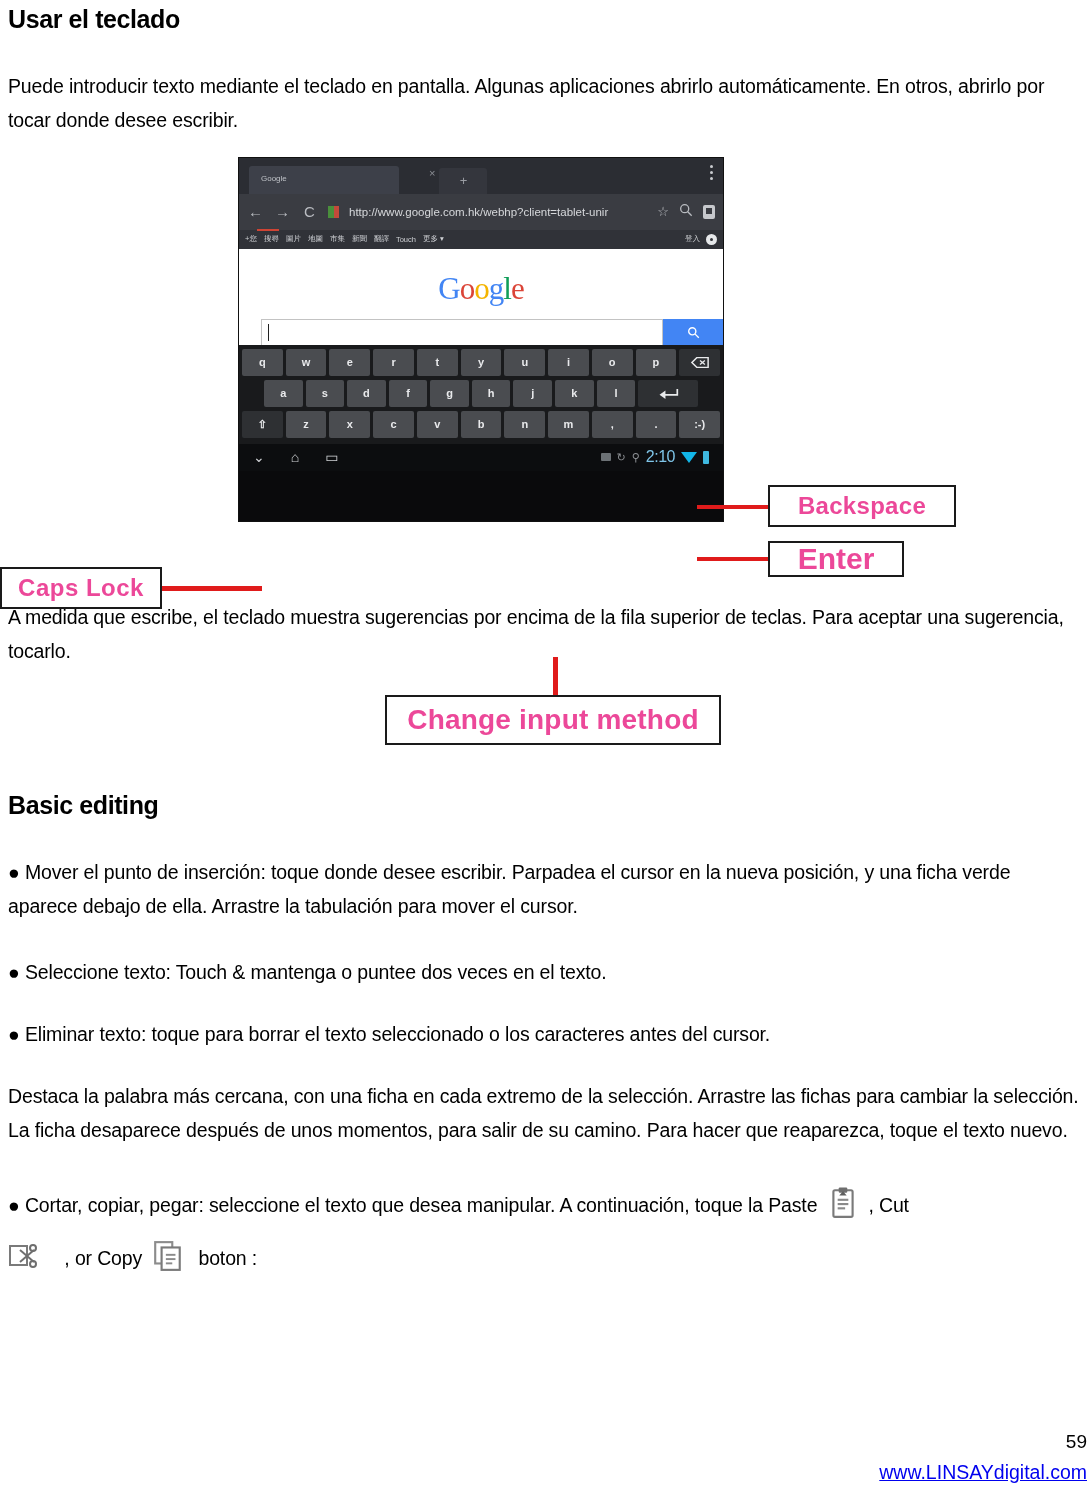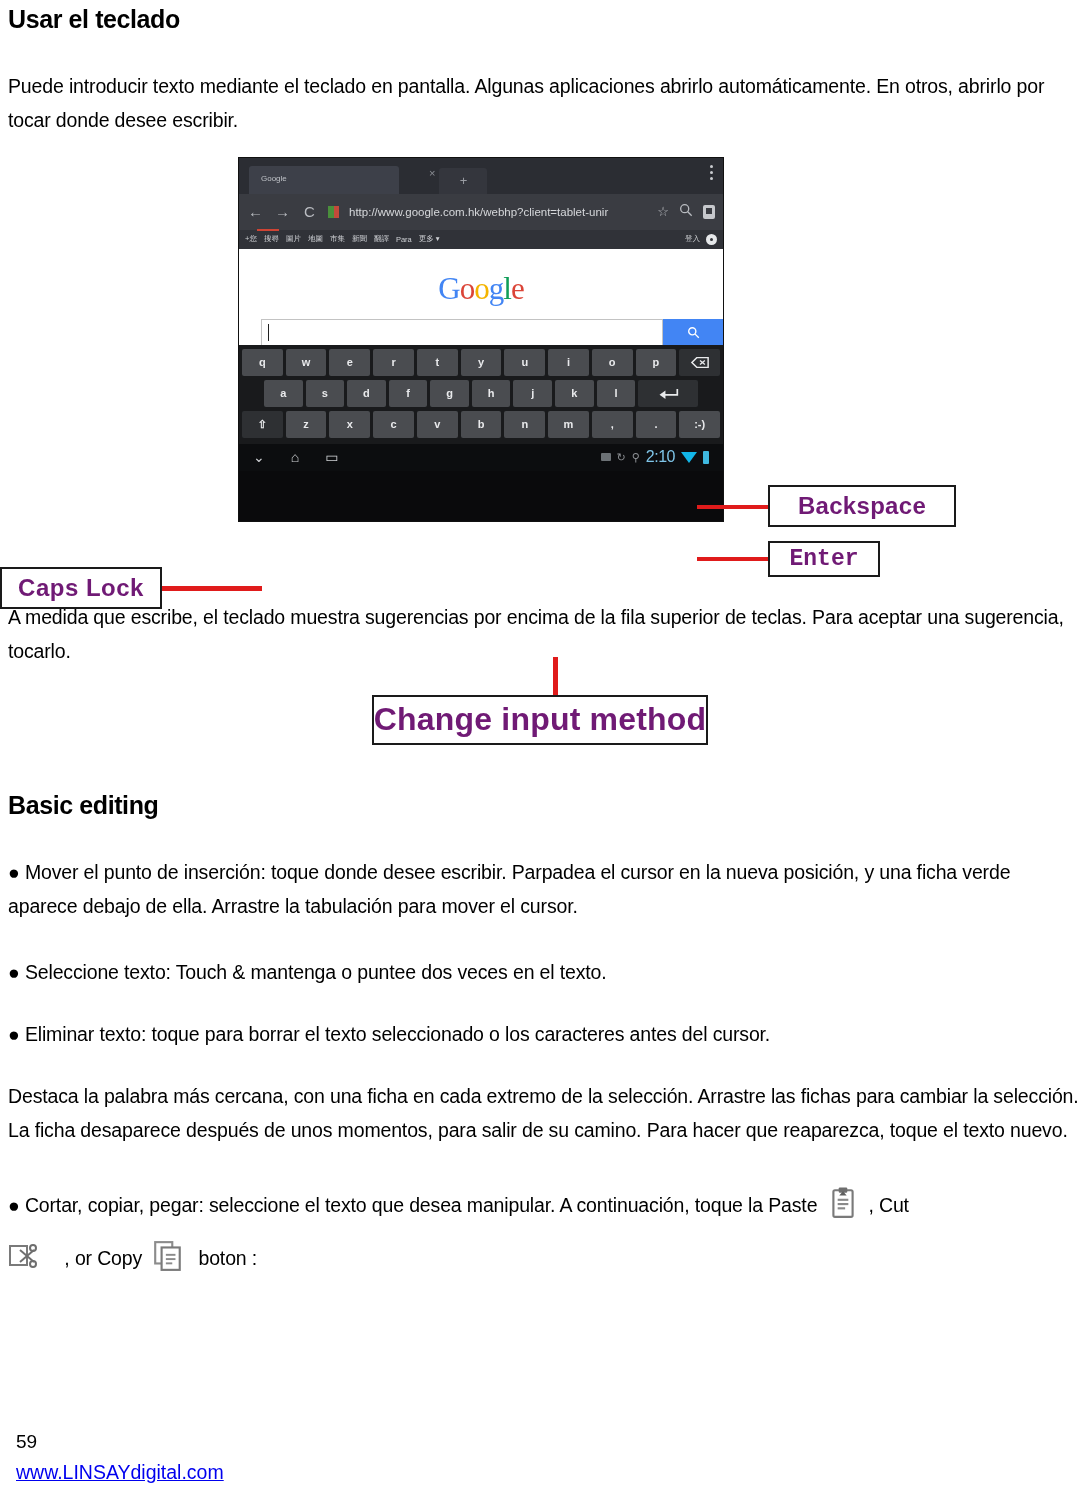--- a/index.html
+++ b/index.html
@@ -198,59 +198,59 @@
   .st-ico { color:#8d9094; font-size: 11px; }
   .st-inputico { width: 10px; height: 8px; background: #6d7276; border-radius:1px; }
 
   
   .callout {
     position: absolute;
     border: 2px solid #1a1a1a;
     background: #ffffff;
     font-weight: bold;
     font-family: "Liberation Sans", sans-serif;
-    color: #701a75;
+    color: #ec4899;
     z-index: 4;
     display: flex;
     align-items: center;
     justify-content: center;
     white-space: nowrap;
   }
   .lead {
     position: absolute;
     background: #e01b1b;
     z-index: 3;
   }
 
   #co-caps { left: 0px; top: 430px; width: 162px; height: 42px; font-size: 24px; letter-spacing: 0.5px; }
   #lead-caps { left: 162px; top: 449px; width: 100px; height: 5px; }
 
   #co-back { left: 768px; top: 348px; width: 188px; height: 42px; font-size: 24px; letter-spacing: 0.3px;}
   #lead-back { left: 697px; top: 368px; width: 72px; height: 4px; }
 
-  #co-enter { left: 768px; top: 404px; width: 112px; height: 36px; font-size: 23px; font-family: Liberation Mono, monospace; }
+  #co-enter { left: 768px; top: 404px; width: 136px; height: 36px; font-size: 30px; }
   #lead-enter { left: 697px; top: 420px; width: 72px; height: 4px; }
 
-  #co-cim { left: 372px; top: 558px; width: 336px; height: 50px; font-size: 32px; letter-spacing: 0.2px;}
+  #co-cim { left: 385px; top: 558px; width: 336px; height: 50px; font-size: 28px; letter-spacing: 0.2px;}
   #lead-cim { left: 553px; top: 520px; width: 5px; height: 40px; }
 
   
   .inline-ico {
     display: inline-block;
     vertical-align: -7px;
     width: 30px;
     height: 32px;
   }
   .inline-ico svg { display:block; width: 100%; height: 100%; }
 
   
   .footer {
     position: absolute;
-    left: 16px; right: 0; bottom: 18px;
-    text-align: left;
+    left: 4px; right: 0; bottom: 18px;
+    text-align: right;
     z-index: 2;
     margin-top: 11px;
   }
   .pagenum { font-size: 19px; margin-bottom: 8px; }
   .footurl {
     font-size: 19.5px; color: #0000EE; text-decoration: underline;
   }
 </style>
 </head>
 <body>
@@ -294,21 +294,21 @@
       </div>
 
       <div class="googlebar">
         <span class="gb-item gb-first">+您</span>
         <span class="gb-item">搜尋</span>
         <span class="gb-item">圖片</span>
         <span class="gb-item">地圖</span>
         <span class="gb-item">市集</span>
         <span class="gb-item">新聞</span>
         <span class="gb-item">翻譯</span>
-        <span class="gb-item">Para</span>
+        <span class="gb-item">Touch</span>
         <span class="gb-item">更多 ▾</span>
         <span class="gb-right">
           <span>登入</span>
           <span class="gb-gear"></span>
         </span>
       </div>
 
       <div class="page-white">
         <div class="glogo"><span class="b">G</span><span class="r">o</span><span class="y">o</span><span class="b">g</span><span class="g">l</span><span class="r">e</span></div>
         <div class="searchrow">

